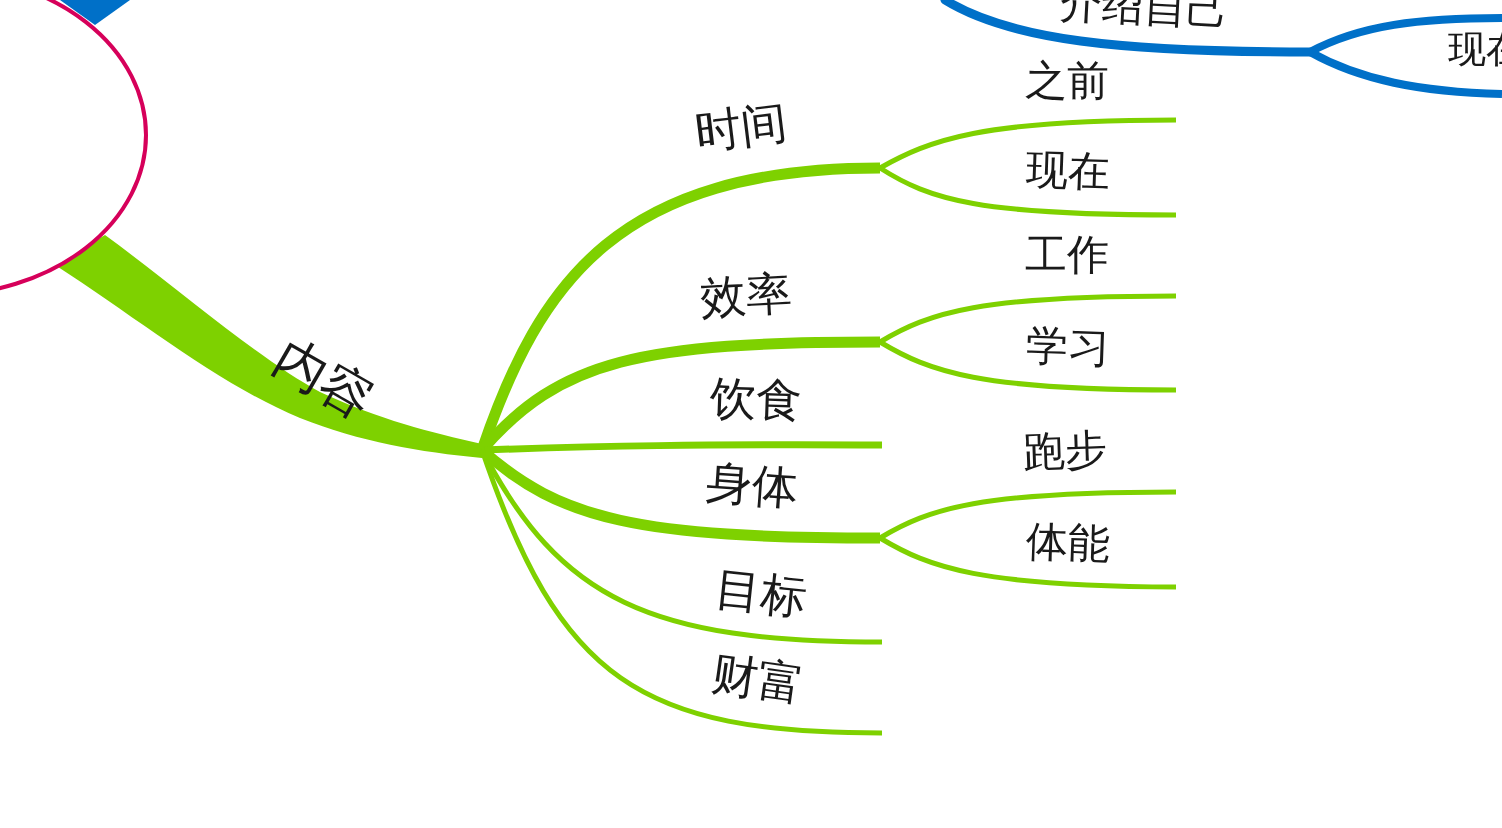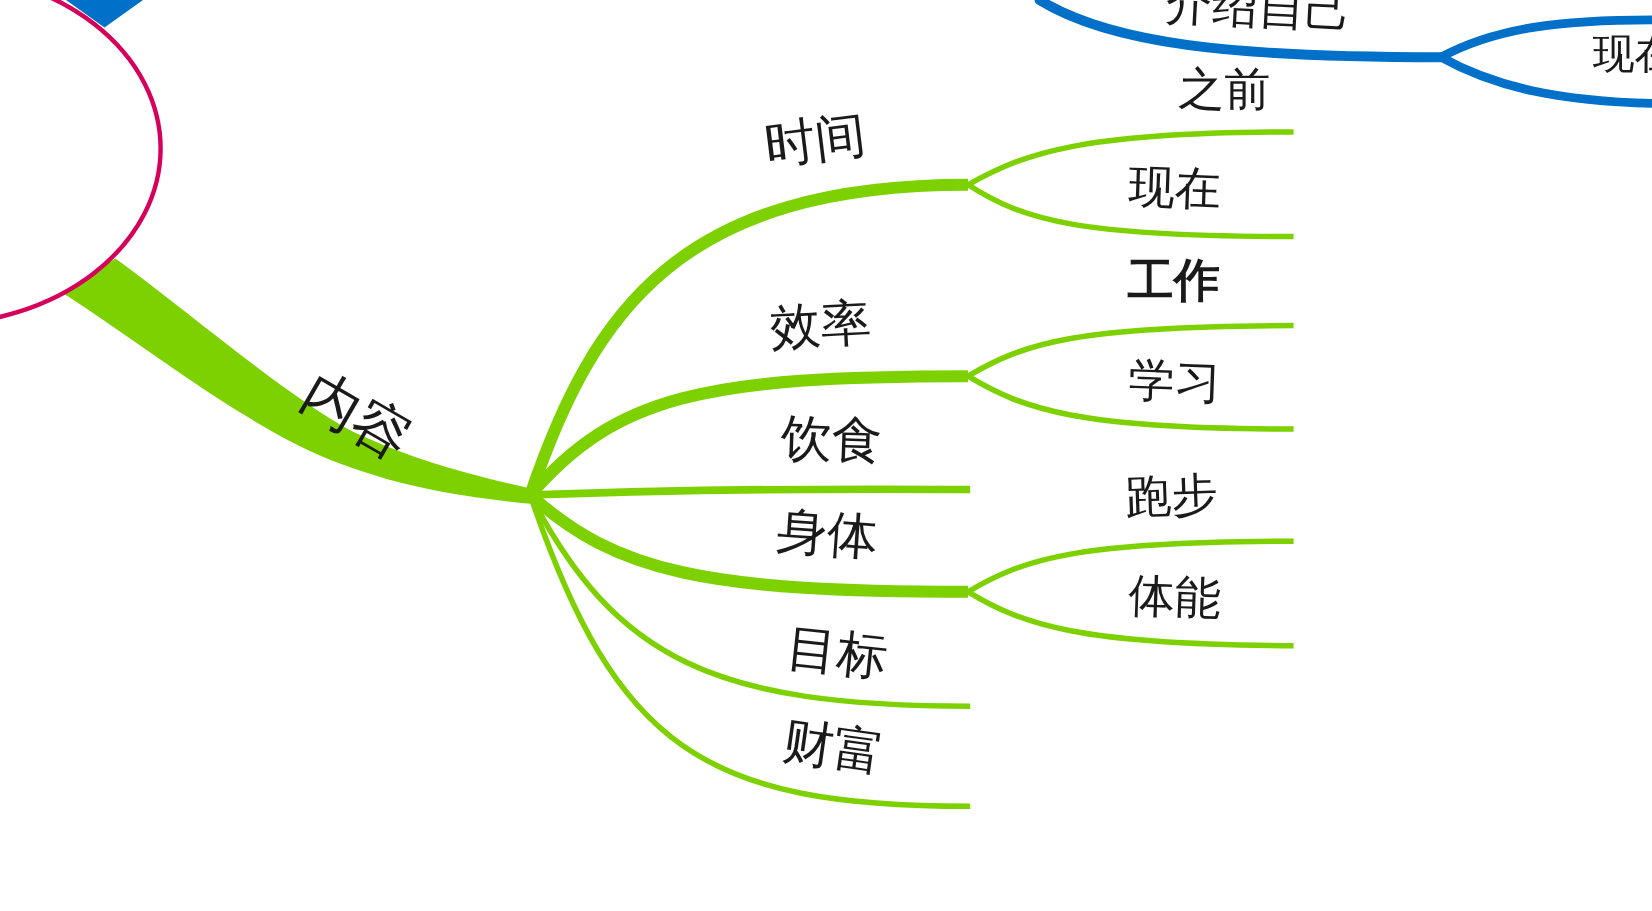--- a/index.html
+++ b/index.html
@@ -46,21 +46,21 @@
 
 <div class="lbl main" style="left:292px; top:330px; transform: rotate(30deg); transform-origin: left top;">内容</div>
 
 <div class="lbl sub" style="left:695px; top:104px; transform: rotate(-7deg);">时间</div>
 <div class="lbl sub" style="left:700px; top:272px; transform: rotate(-3deg);">效率</div>
 <div class="lbl sub" style="left:710px; top:376px; transform: rotate(2deg);">饮食</div>
 <div class="lbl sub" style="left:706px; top:462px; transform: rotate(4deg);">身体</div>
 <div class="lbl sub" style="left:715px; top:570px; transform: rotate(6deg);">目标</div>
 <div class="lbl sub" style="left:712px; top:656px; transform: rotate(8deg);">财富</div>
 
-<div class="lbl leaf" style="left:1071px; top:60px;">之前</div>
+<div class="lbl leaf" style="left:1025px; top:60px;">之前</div>
 <div class="lbl leaf" style="left:1026px; top:150px; transform: rotate(2deg);">现在</div>
-<div class="lbl leaf" style="left:1025px; top:234px;font-weight:bold;">工作</div>
+<div class="lbl leaf" style="left:1025px; top:234px;">工作</div>
 <div class="lbl leaf" style="left:1026px; top:326px; transform: rotate(2deg);">学习</div>
 <div class="lbl leaf" style="left:1023px; top:430px; transform: rotate(-2deg);">跑步</div>
 <div class="lbl leaf" style="left:1026px; top:522px; transform: rotate(2deg);">体能</div>
 
 <div class="lbl leaf" style="left:1060px; top:-14px; transform: rotate(3deg);">介绍自己</div>
 <div class="lbl" style="left:1448px; top:30px; font-size:38px;">现在</div>
 
 </body></html>

